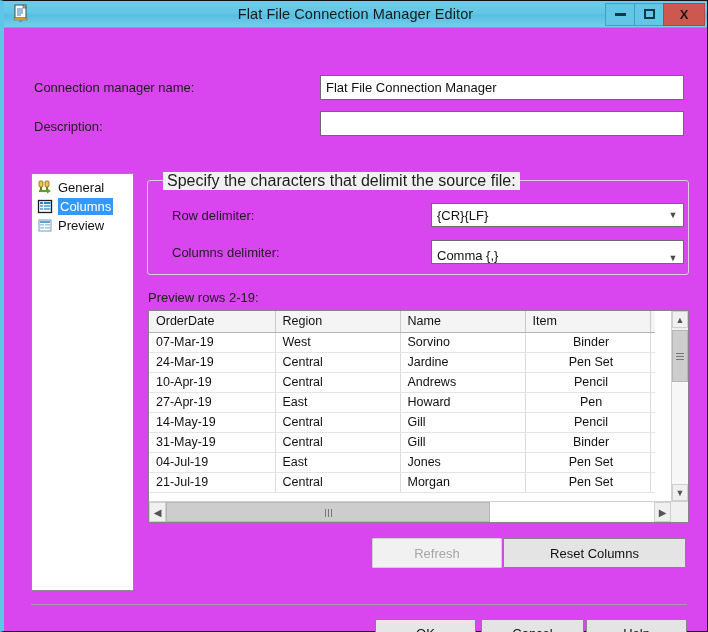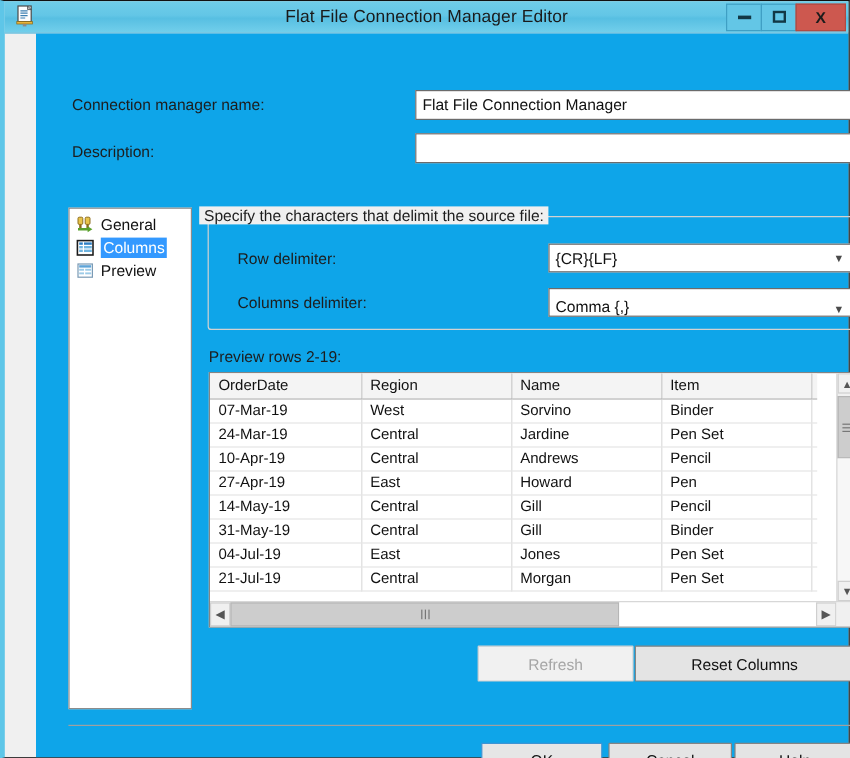--- a/index.html
+++ b/index.html
@@ -73,22 +73,21 @@
     font-weight: bold;
     font-size: 13px;
   }
   .glyph-min { width: 11px; height: 3px; background: #123845; display:block; }
   .glyph-max { width: 11px; height: 10px; border: 2px solid #123845; display:block; }
 
   
   .content {
     flex: 1 1 auto;
     position: relative;
-    background: #0ea5e9;
-    margin-left: 26px;
+    background: #d946ef;
   }
 
   .field-label {
     position: absolute;
     font-size: 13px;
     color: #1d1d1d;
   }
   .textbox {
     position: absolute;
     background: #ffffff;
@@ -133,24 +132,24 @@
   .groupbox {
     position: absolute;
     left: 143px; top: 152px;
     width: 542px; height: 95px;
     border: 1px solid #d2d2d2;
     border-radius: 3px;
     background: transparent;
   }
   .group-legend {
     position: absolute;
-    left: 136px; top: 144px;
+    left: 159px; top: 144px;
     background: #f0f0f0;
     padding: 0 4px;
-    font-size: 13px;
+    font-size: 16px;
     color: #1d1d1d;
   }
   .combo {
     position: absolute;
     background: #ffffff;
     border: 1px solid #6b6b6b;
     height: 24px;
     display: flex;
     align-items: center;
     padding-left: 5px;
@@ -209,21 +208,21 @@
     border-bottom: 1px solid #e4e4e4;
     padding: 2px 0 2px 7px;
     height: 20px;
     white-space: nowrap;
     overflow: hidden;
     background: #fff;
   }
   .c-date  { width: 126px; }
   .c-reg   { width: 125px; }
   .c-name  { width: 125px; }
-  .c-item  { width: 125px; }
+  .c-item  { width: 125px; text-align: center; }
   .c-units { width: 59px; }
 
   
   .vscroll {
     flex: 0 0 17px;
     background: #f0f0f0;
     border-left: 1px solid #d0d0d0;
     display: flex;
     flex-direction: column;
   }

